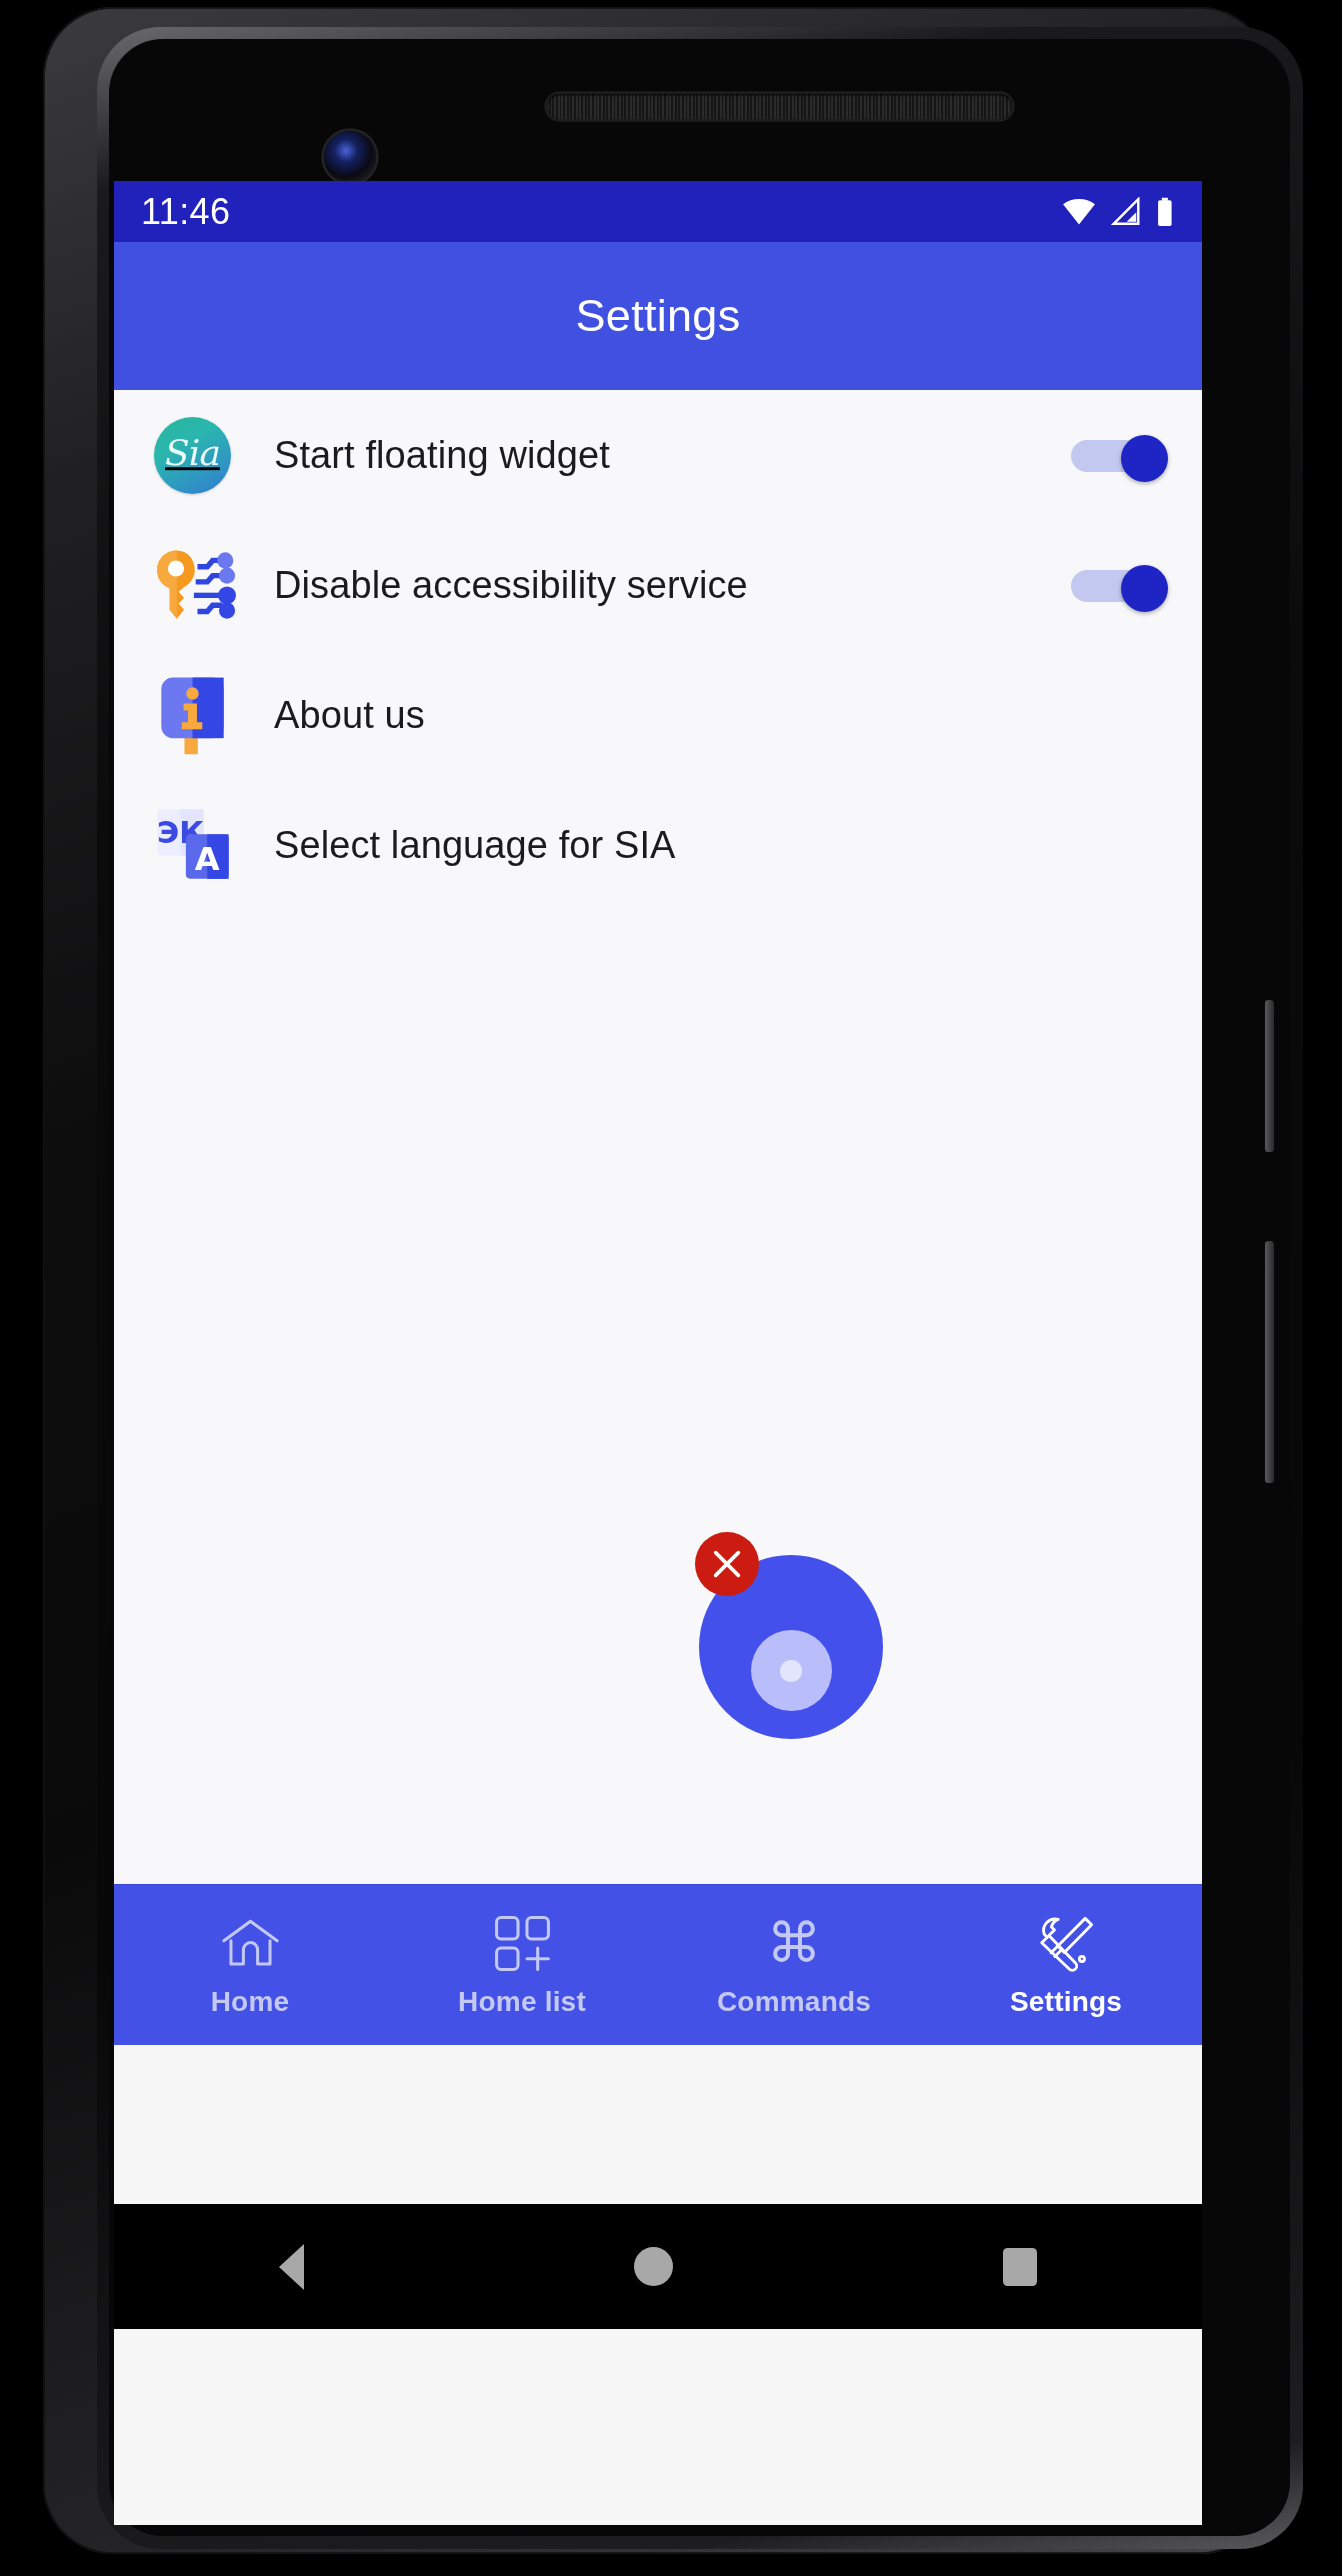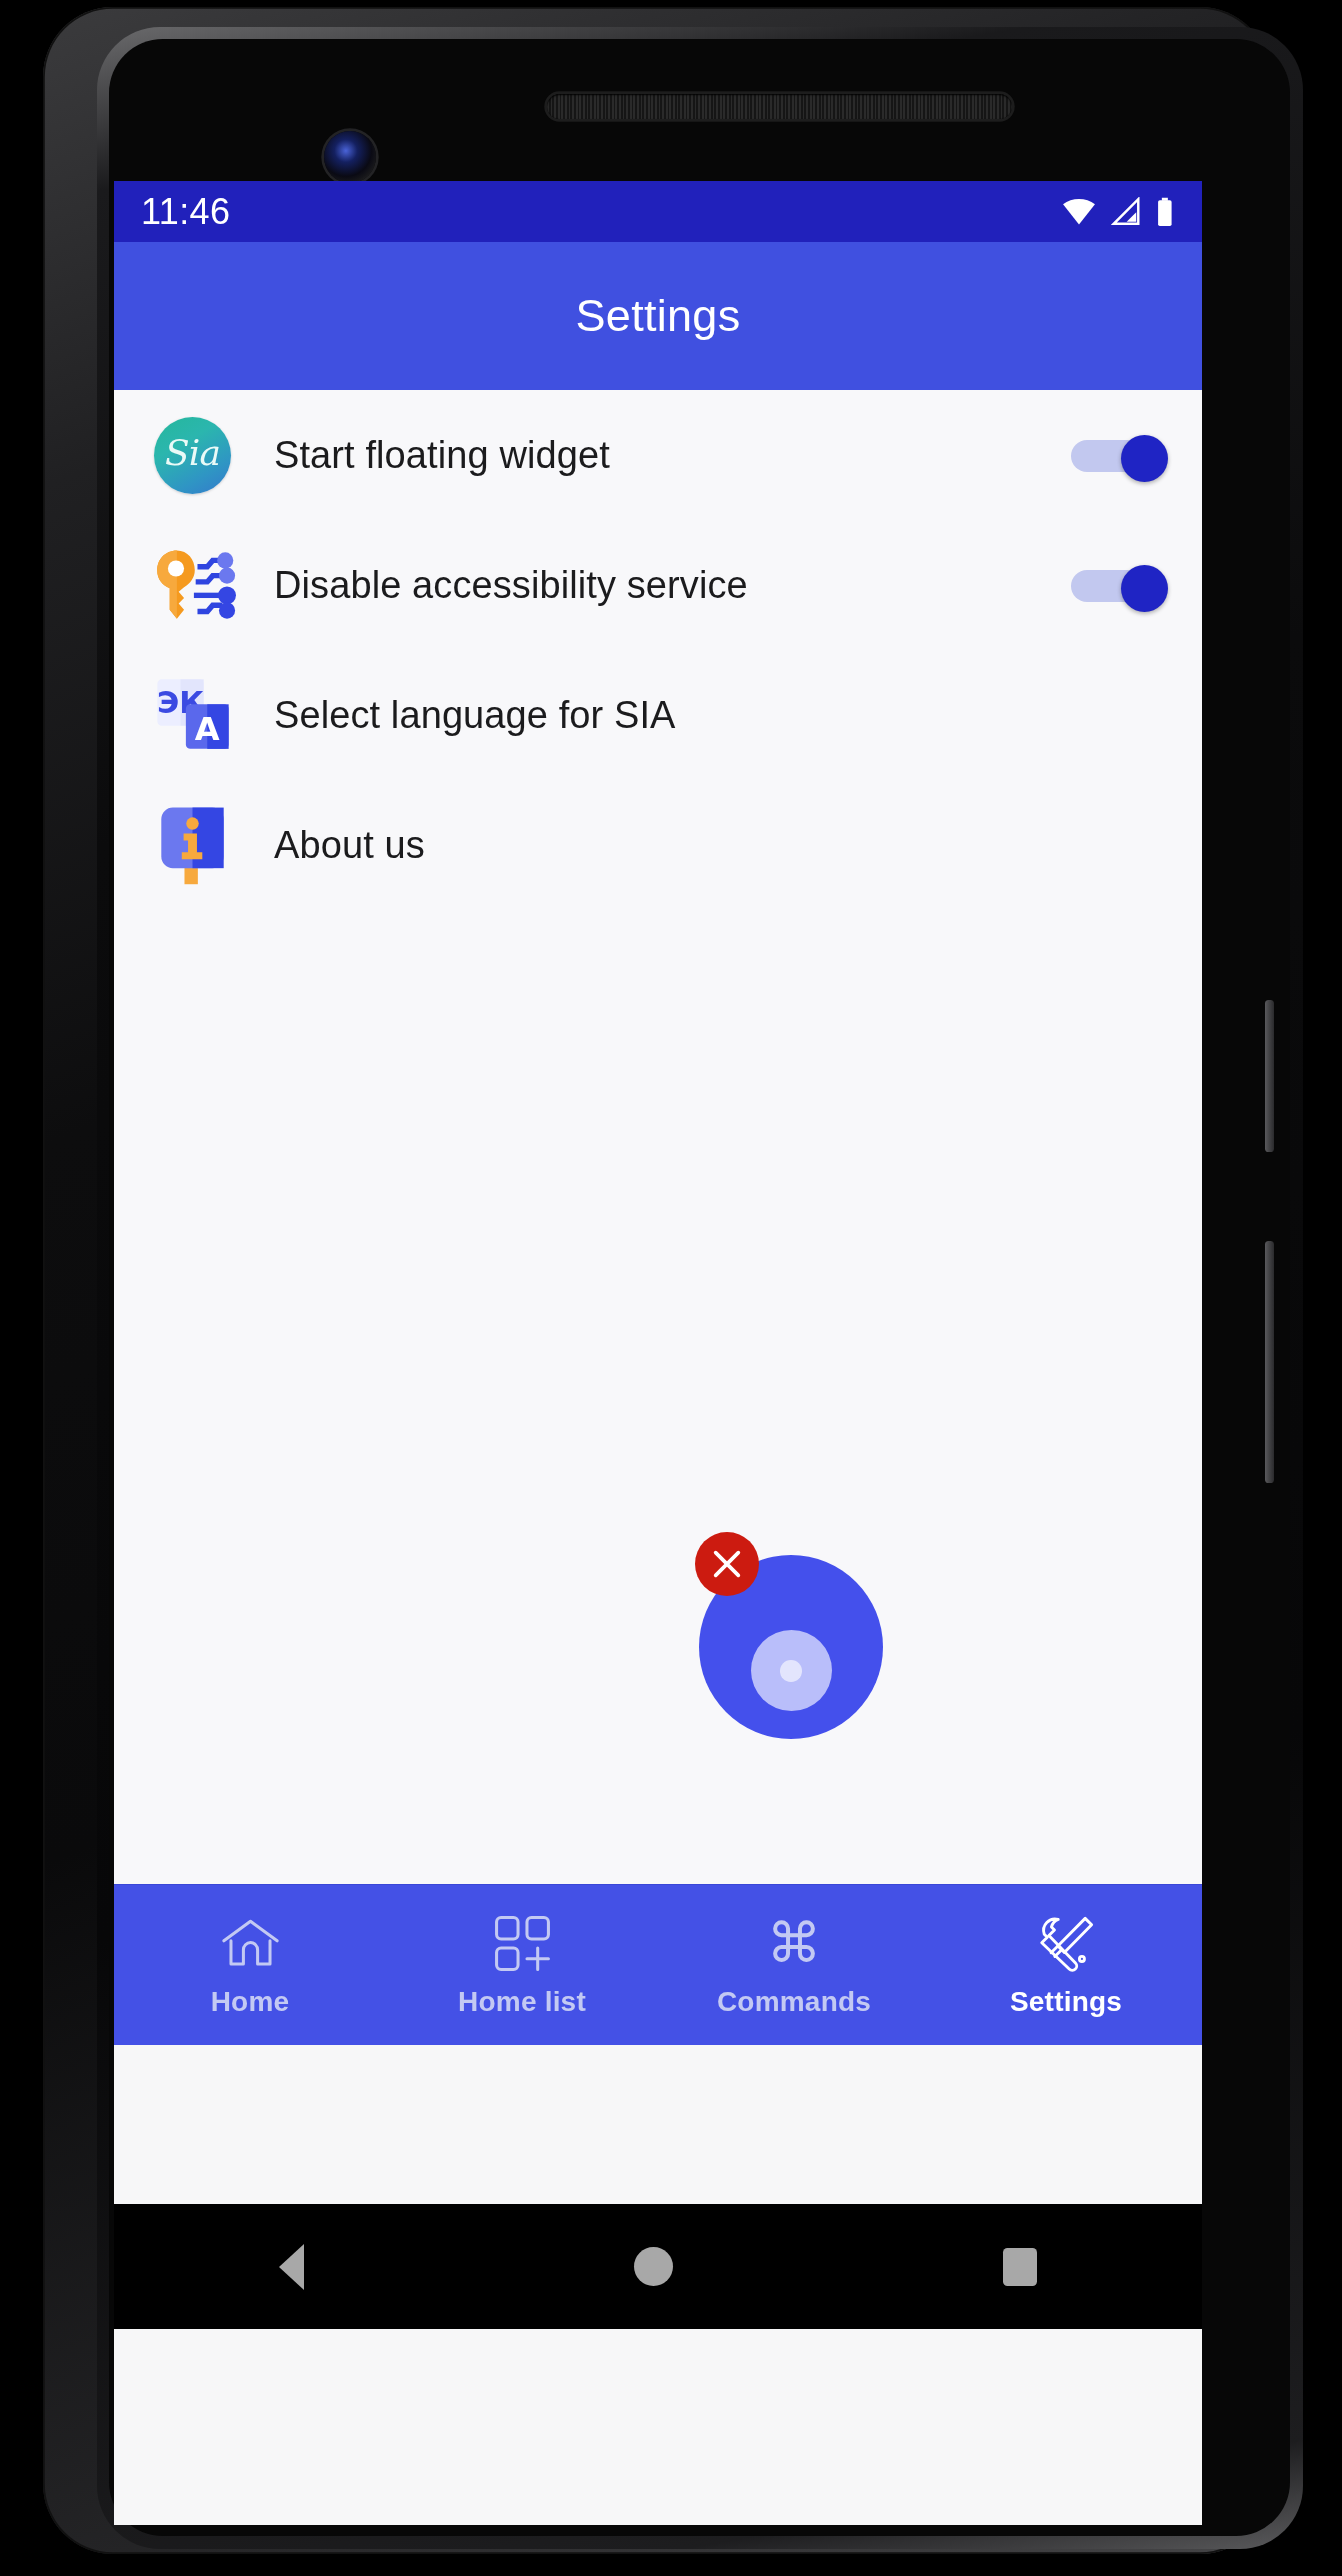--- a/index.html
+++ b/index.html
@@ -162,20 +162,21 @@
   
   .sia-badge {
     width: 77px;
     height: 77px;
     border-radius: 50%;
     background: linear-gradient(150deg,#25b79b 0%,#2bb6ae 35%, #2f95c4 72%, #3478cc 100%);
     display: flex;
     align-items: center;
     justify-content: center;
     box-shadow: 0 0.9px 2.7px rgba(0,0,0,.18);
+    text-decoration: underline;
   }
   .sia-badge span {
     color: #eafaf7;
     font-family: "DejaVu Serif", serif;
     font-style: italic;
     font-size: 36px;
     line-height: 1;
     letter-spacing: -0.9px;
     transform: translateY(-1.8px);
   }
@@ -385,43 +386,43 @@
       </div>
       <div class="row-label">Disable accessibility service</div>
       <div class="toggle">
         <div class="track"></div>
         <div class="thumb"></div>
       </div>
     </div>
 
     <div class="settings-row">
       <div class="row-icon">
+        <svg width="77" height="82" viewBox="0 0 86 92">
+          <rect x="34" y="50" width="15" height="40" fill="#f7a93d"></rect>
+          <rect x="8" y="4" width="70" height="68" rx="13" fill="#6b78ef"></rect>
+          <rect x="43" y="4" width="35" height="68" fill="#3446e3"></rect>
+          <circle cx="43" cy="22" r="7" fill="#f7a93d"></circle>
+          <path d="M33 33 L48 33 L48 54 L54 54 L54 62 L31 62 L31 54 L38 54 L38 41 L33 41 Z" fill="#f7a93d"></path>
+        </svg>
+      </div>
+      <div class="row-label">About us</div>
+    </div>
+
+    <div class="settings-row">
+      <div class="row-icon">
         <svg width="82" height="82" viewBox="0 0 92 92">
           <rect x="6" y="6" width="52" height="52" rx="5" fill="#eceeff"></rect>
           <rect x="32" y="6" width="26" height="52" fill="#e2e5fc"></rect>
           <text x="32" y="44" font-family="'DejaVu Sans',sans-serif" font-size="34" font-weight="bold" fill="#3b4ae2" text-anchor="middle">ЭК</text>
           <rect x="38" y="34" width="48" height="50" rx="5" fill="#5a68ec"></rect>
           <rect x="62" y="34" width="24" height="50" fill="#3446e3"></rect>
           <text x="62" y="74" font-family="'DejaVu Sans',sans-serif" font-size="36" font-weight="bold" fill="#ffffff" text-anchor="middle">A</text>
         </svg>
       </div>
       <div class="row-label">Select language for SIA</div>
-    </div>
-
-    <div class="settings-row">
-      <div class="row-icon">
-        <svg width="77" height="82" viewBox="0 0 86 92">
-          <rect x="34" y="50" width="15" height="40" fill="#f7a93d"></rect>
-          <rect x="8" y="4" width="70" height="68" rx="13" fill="#6b78ef"></rect>
-          <rect x="43" y="4" width="35" height="68" fill="#3446e3"></rect>
-          <circle cx="43" cy="22" r="7" fill="#f7a93d"></circle>
-          <path d="M33 33 L48 33 L48 54 L54 54 L54 62 L31 62 L31 54 L38 54 L38 41 L33 41 Z" fill="#f7a93d"></path>
-        </svg>
-      </div>
-      <div class="row-label">About us</div>
     </div>
 
     <div id="floating-widget">
       <div id="floating-widget-bubble">
         <div id="floating-widget-ring"></div>
         <div id="floating-widget-dot"></div>
       </div>
       <div id="floating-widget-close">
         <svg width="34" height="34" viewBox="0 0 24 24">
             <path d="M4 4 L20 20 M20 4 L4 20" stroke="#ffffff" stroke-width="2.6" stroke-linecap="round"></path>

